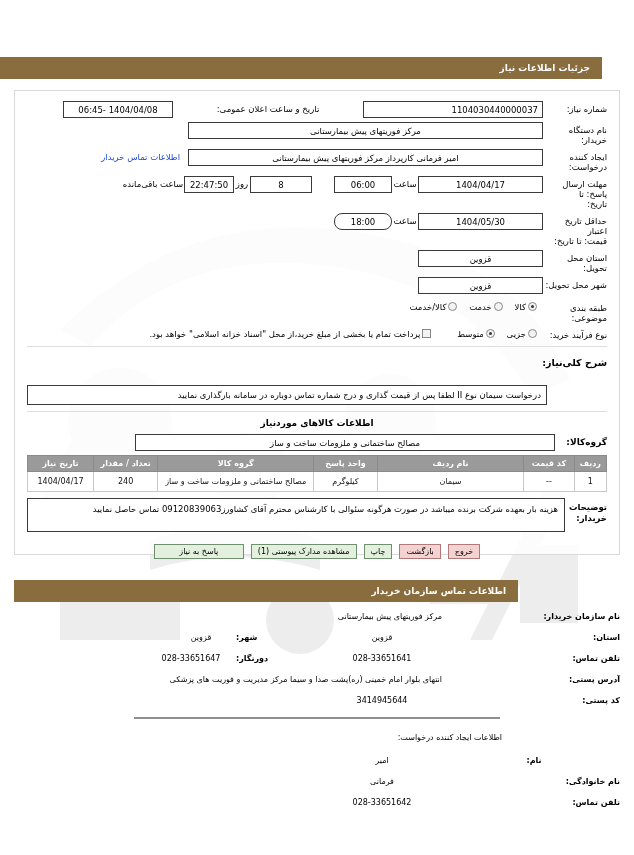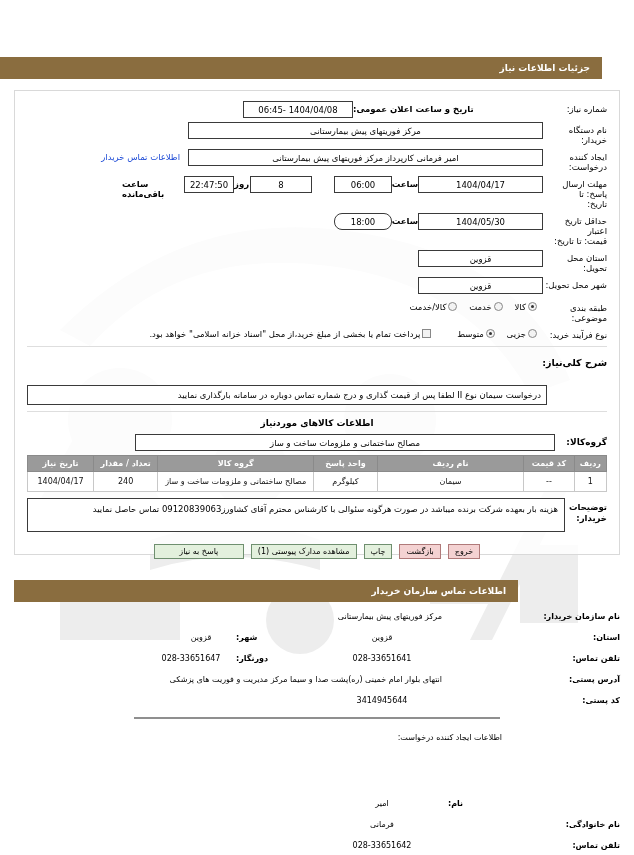--- a/index.html
+++ b/index.html
@@ -82,21 +82,21 @@
     height: 17px;
     line-height: 16px;
     font-size: 8.5px;
     text-align: center;
     box-sizing: border-box;
     overflow: hidden;
     white-space: nowrap;
   }
   .box.rightalign { text-align: right; padding-right: 4px; }
 
-  .mini-lbl { font-size: 8.5px; padding-top: 3px; text-align: left; font-weight: bold; }
+  .mini-lbl { font-size: 8.5px; padding-top: 3px; text-align: center; }
 
   .link {
     color: #1b49d6;
     font-size: 8.5px;
     padding-top: 3px;
     text-decoration: none;
     cursor: pointer;
   }
 
   
@@ -269,20 +269,21 @@
 
   <div class="bar" id="details-bar">
     <span>جزئیات اطلاعات نیاز</span>
   </div>
 
   <div class="card">
     <div style="padding:10px 12px 8px 12px;">
 
       <div class="row">
         <div class="lbl" style="width:64px;">شماره نیاز:</div>
+        <div class="box rightalign" style="width:180px;">1104030440000037</div>
         <div class="mini-lbl" style="width:190px;">تاریخ و ساعت اعلان عمومی:</div>
         <div class="box" style="width:110px;">1404/04/08 -06:45</div>
       </div>
 
       <div class="row">
         <div class="lbl" style="width:64px;">نام دستگاه خریدار:</div>
         <div class="box" style="width:355px;">مرکز  فوریتهای پیش  بیمارستانی</div>
       </div>
 
       <div class="row">
@@ -432,21 +433,21 @@
     <div class="crow">
       <div class="ck" style="width:172px;text-align:right;">کد پستی:</div>
       <div class="cv" style="width:132px;text-align:center;">3414945644</div>
     </div>
 
     <div class="divline"></div>
 
     <div class="crnote" style="text-align:right;padding-right:118px;">اطلاعات ایجاد کننده درخواست:</div>
 
     <div class="crow">
-      <div class="ck" style="width:172px;text-align:left;margin-top:43px;">نام:</div>
+      <div class="ck" style="width:172px;text-align:center;">نام:</div>
       <div class="cv" style="width:132px;text-align:center;">امیر</div>
     </div>
 
     <div class="crow">
       <div class="ck" style="width:172px;text-align:right;">نام خانوادگی:</div>
       <div class="cv" style="width:132px;text-align:center;">فرمانی</div>
     </div>
 
     <div class="crow">
       <div class="ck" style="width:172px;text-align:right;">تلفن تماس:</div>

